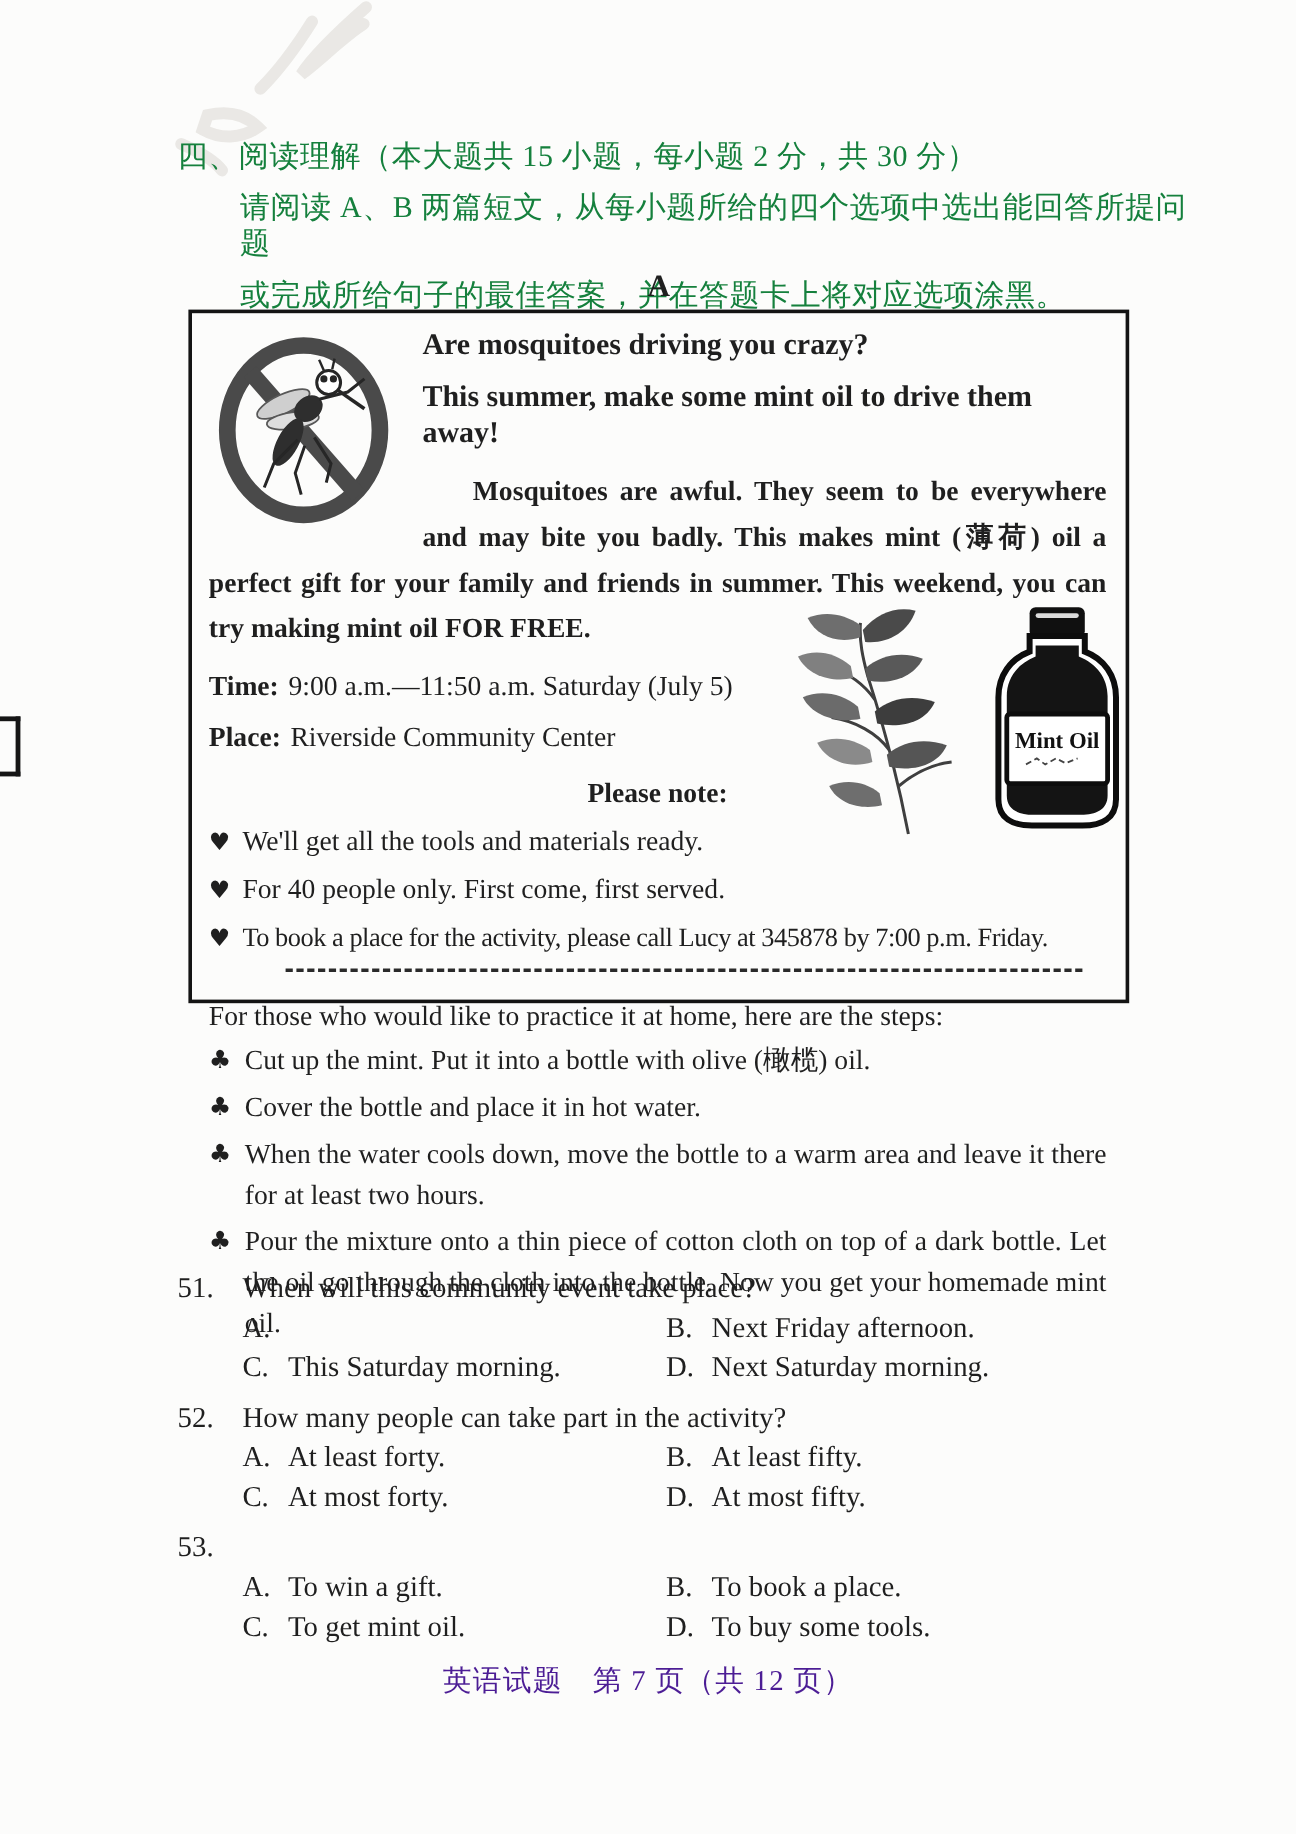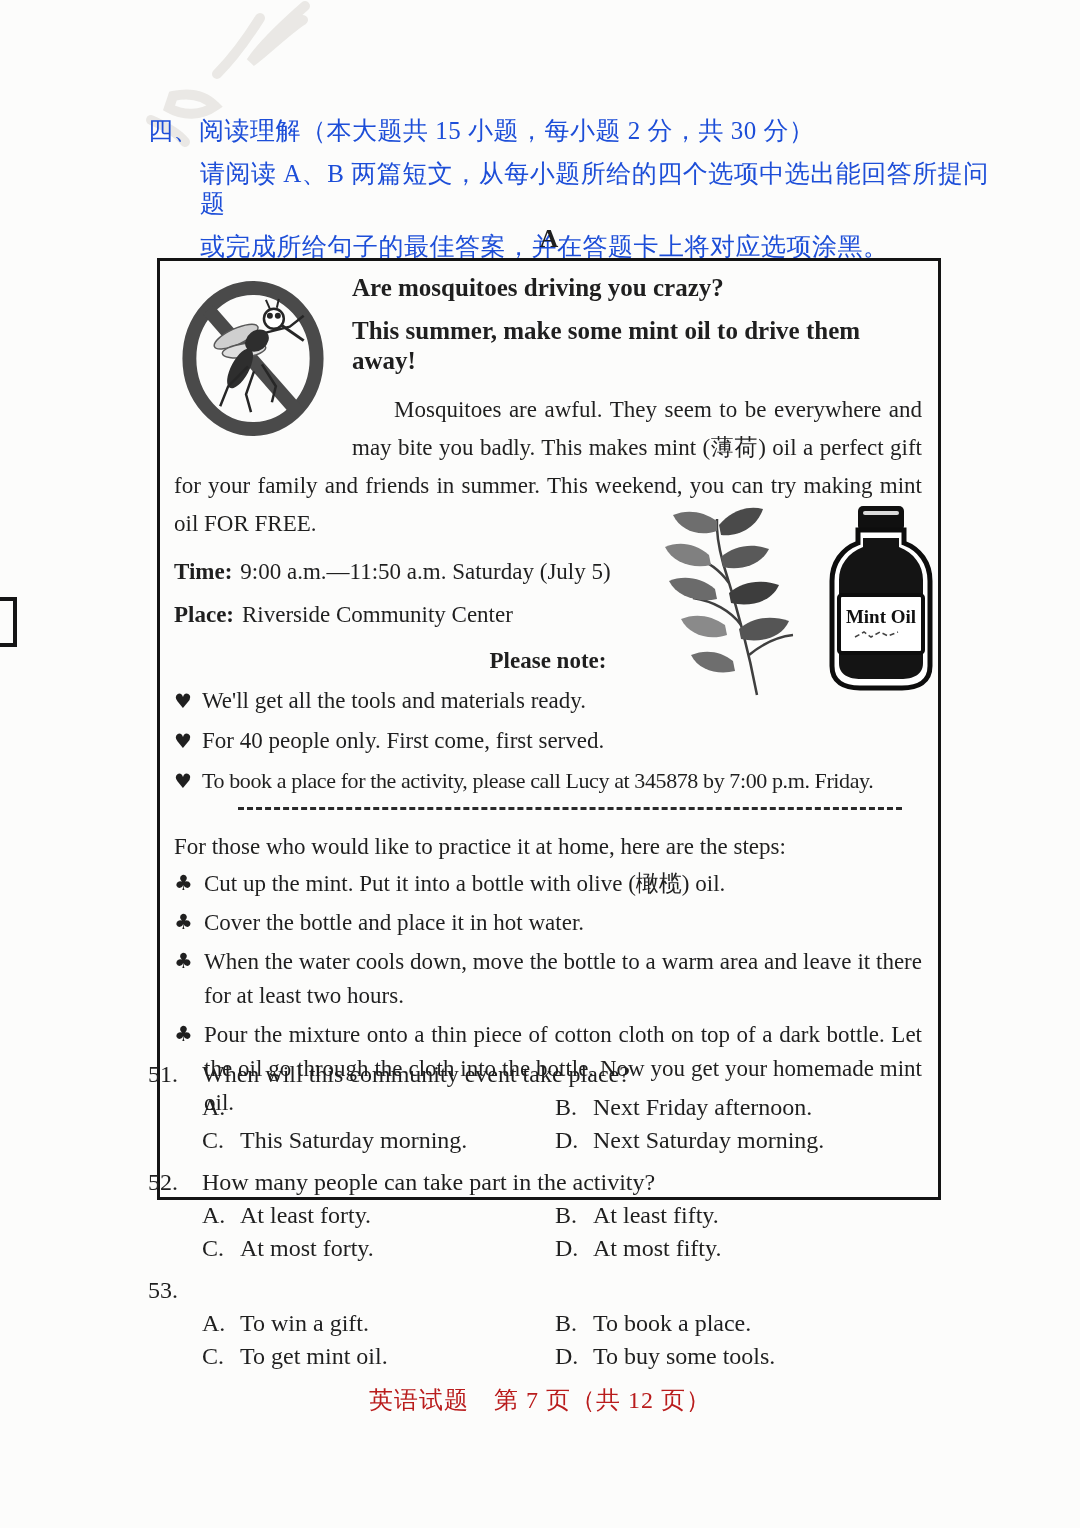--- a/index.html
+++ b/index.html
@@ -10,34 +10,34 @@
     color:#1f1f1f;
   }
   
   .smudge { position:absolute; left:55px; top:0; pointer-events:none; }
   
   .bracket-mark{
     position:absolute; left:0; top:597px; width:13px; height:42px;
     border-top:4px solid #151515; border-right:4px solid #151515; border-bottom:4px solid #151515;
   }
   
-  .header { position:absolute; left:148px; top:116px; width:860px; font-size:25px; line-height:30px; color:#1d4ed8; }
+  .header { position:absolute; left:148px; top:116px; width:860px; font-size:25px; line-height:30px; color:#15803d; }
   .h-line1 { letter-spacing:0.5px; }
   .h-line2, .h-line3 { margin-left:52px; margin-top:13px; letter-spacing:0.5px; }
   .passage-label { position:absolute; left:157px; top:224px; width:784px; text-align:center; font-size:26px; font-weight:bold; }
   
   .ad-box {
-    position:absolute; left:157px; top:258px; width:784px; height:942px;
+    position:absolute; left:157px; top:258px; width:784px; height:578px;
     border:3px solid #141414; box-sizing:border-box;
     padding:12px 16px 6px 14px; font-size:23px;
   }
   .no-mosquito { float:left; width:150px; height:165px; margin:2px 24px 2px 4px; }
   .headline { font-weight:bold; font-size:25px; line-height:30px; }
   .headline.second { margin-top:13px; }
-  .intro { margin:15px 0 0 0; text-indent:42px; line-height:38px; text-align:justify; }
+  .intro { margin:15px 0 0 0; text-indent:42px; line-height:38px; text-align:justify;font-weight:bold; }
   .clearfix { clear:both; }
   .kv { margin-top:15px; line-height:28px; }
   .kv-label { font-weight:bold; margin-right:8px; }
   .note-head { margin-top:18px; line-height:28px; font-weight:bold;text-align:center; }
   .note-row { position:relative; margin-top:12px; padding-left:28px; line-height:28px; }
   .note-row .bullet { position:absolute; left:0; top:0; font-family:"DejaVu Sans",sans-serif; font-size:20px; }
   .note-row.tight { font-size:22px; letter-spacing:-0.4px; white-space:nowrap; }
   .illustration { position:absolute; right:4px; top:242px; }
   .dashes { margin:12px 20px 0 64px; border-top:3px dashed #2a2a2a; height:0; }
   .steps-intro { margin-top:22px; line-height:30px; }
@@ -45,21 +45,21 @@
   .step .bullet { position:absolute; left:0; top:-1px; font-family:"DejaVu Sans",sans-serif; font-size:21px; }
   
   .questions { position:absolute; left:148px; top:1058px; width:870px; font-size:24px; }
   .question { margin-bottom:9px; }
   .q-head { line-height:33px; display:flex; }
   .q-num { width:54px; flex:0 0 54px; }
   .opts { margin-left:54px; display:grid; grid-template-columns:353px auto; }
   .opt { display:flex; line-height:33px; }
   .opt-label { width:38px; flex:0 0 38px; }
   
-  .footer { position:absolute; left:0; top:1384px; width:1080px; text-align:center; font-size:24px; letter-spacing:1px; color:#b91c1c; }
+  .footer { position:absolute; left:0; top:1384px; width:1080px; text-align:center; font-size:24px; letter-spacing:1px; color:#4c1d95; }
 </style>
 </head>
 <body>
 
 <div class="sheet">
 
   <svg class="smudge" width="320" height="160" viewBox="0 0 320 160">
     <g fill="none" stroke="#e6e4e0" stroke-width="10" stroke-linecap="round" opacity="0.8">
       <path d="M250,6 C225,28 205,48 196,62 C210,52 232,30 248,20"></path>
       <path d="M205,18 C190,42 176,60 162,74"></path>

